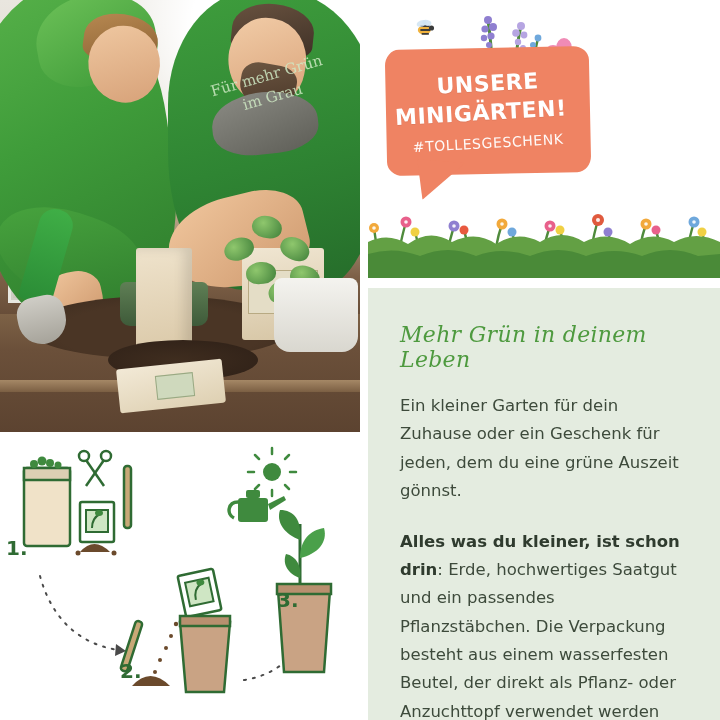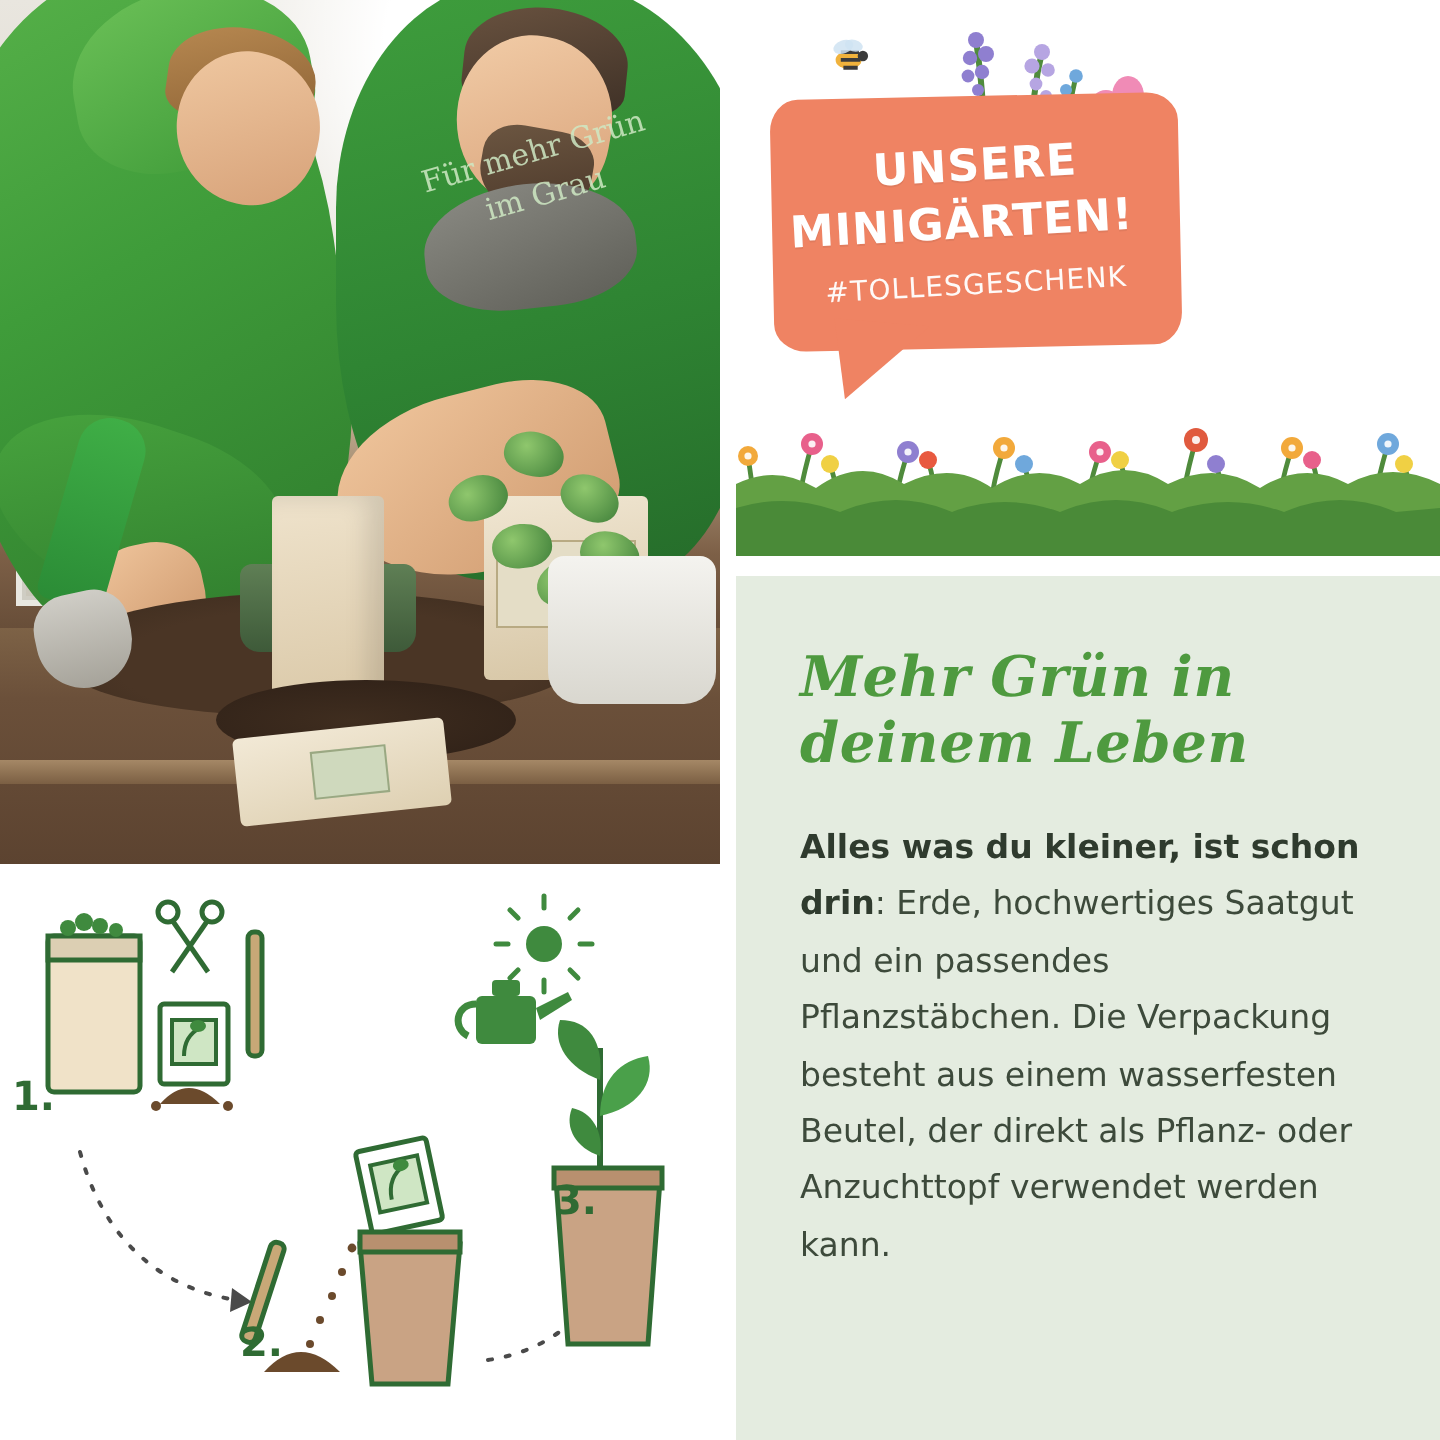--- a/index.html
+++ b/index.html
@@ -273,22 +273,22 @@
 
   
   .br-panel {
     position:absolute; inset:0;
     background: #e4ece0;
     padding: 34px 30px 22px 32px;
   }
   .br-title {
     font-family: "DejaVu Serif", serif;
     font-style: italic;
-    font-weight: bold;
-    font-size: 28px;
+    font-weight: normal;
+    font-size: 22px;
     color: #4e9a3f;
     letter-spacing: .3px;
     margin-bottom: 20px;
   }
   .br-p {
     font-family: "DejaVu Sans", sans-serif;
     font-size: 16.5px;
     line-height: 1.72;
     color: #3d4a3b;
   }
@@ -591,20 +591,21 @@
     </svg>
 
     <div class="step-num s1">1.</div>
     <div class="step-num s2">2.</div>
     <div class="step-num s3">3.</div>
   </div>
 
   <div class="q q-br">
     <div class="br-panel">
       <div class="br-title">Mehr Grün in deinem Leben</div>
+      <div class="br-p">Ein kleiner Garten für dein Zuhause oder ein Geschenk für jeden, dem du eine grüne Auszeit gönnst.</div>
       <div class="br-p br-p2"><b>Alles was du kleiner, ist schon drin</b><span>: Erde, hochwertiges Saatgut und ein passendes Pflanzstäbchen. Die Verpackung besteht aus einem wasserfesten Beutel, der direkt als Pflanz- oder Anzuchttopf verwendet werden kann.</span></div>
     </div>
   </div>
 
   <div class="gap-v"></div>
   <div class="gap-h-left"></div>
   <div class="gap-h-right"></div>
 </div>
 
 </body></html>

